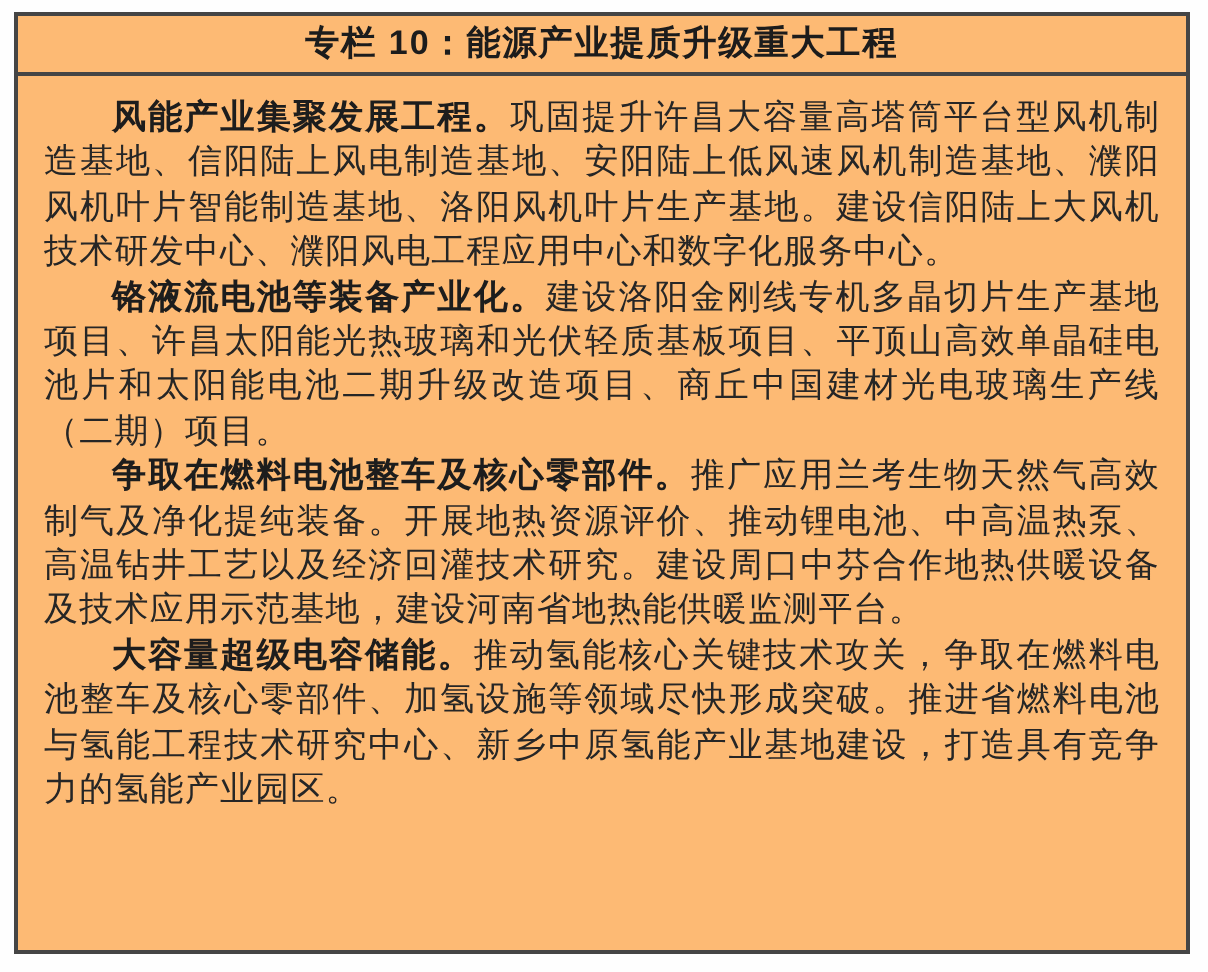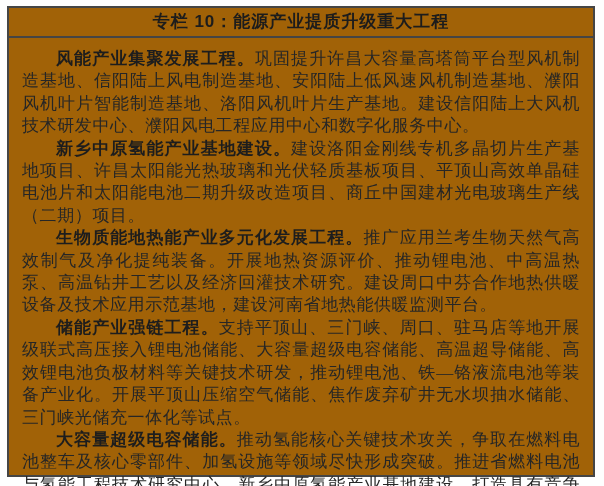--- a/index.html
+++ b/index.html
@@ -17,21 +17,21 @@
     background: #fefefe;
     font-family: "Liberation Serif", "DejaVu Serif", serif;
   }
   .panel {
     position: absolute;
     left: 7px;
     top: 6px;
     width: 588px;
     height: 471px;
     border: 2px solid #454545;
-    background: #a16207;
+    background: #fdba74;
     box-sizing: border-box;
   }
   .panel-title {
     height: 28px;
     line-height: 28px;
     text-align: center;
     font-weight: bold;
     font-size: 17px;
     color: #1c1c1c;
     letter-spacing: 1px;
@@ -56,19 +56,18 @@
   }
 </style>
 </head>
 <body>
 
 <div class="page">
   <div class="panel">
     <div class="panel-title">专栏 10：能源产业提质升级重大工程</div>
     <div class="panel-body">
       <p><b>风能产业集聚发展工程。</b><span>巩固提升许昌大容量高塔筒平台型风机制造基地、信阳陆上风电制造基地、安阳陆上低风速风机制造基地、濮阳风机叶片智能制造基地、洛阳风机叶片生产基地。建设信阳陆上大风机技术研发中心、濮阳风电工程应用中心和数字化服务中心。</span></p>
-      <p><b>新乡中原氢能产业基地建设。</b><span>建设洛阳金刚线专机多晶切片生产基地项目、许昌太阳能光热玻璃和光伏轻质基板项目、平顶山高效单晶硅电池片和太阳能电池二期升级改造项目、商丘中国建材光电玻璃生产线（二期）项目。</span></p>
-      <p><b>生物质能地热能产业多元化发展工程。</b><span>推广应用兰考生物天然气高效制气及净化提纯装备。开展地热资源评价、推动锂电池、中高温热泵、高温钻井工艺以及经济回灌技术研究。建设周口中芬合作地热供暖设备及技术应用示范基地，建设河南省地热能供暖监测平台。</span></p>
-      <p><b>储能产业强链工程。</b><span>支持平顶山、三门峡、周口、驻马店等地开展级联式高压接入锂电池储能、大容量超级电容储能、高温超导储能、高效锂电池负极材料等关键技术研发，推动锂电池、铁—铬液流电池等装备产业化。开展平顶山压缩空气储能、焦作废弃矿井无水坝抽水储能、三门峡光储充一体化等试点。</span></p>
+      <p><b>铬液流电池等装备产业化。</b><span>建设洛阳金刚线专机多晶切片生产基地项目、许昌太阳能光热玻璃和光伏轻质基板项目、平顶山高效单晶硅电池片和太阳能电池二期升级改造项目、商丘中国建材光电玻璃生产线（二期）项目。</span></p>
+      <p><b>争取在燃料电池整车及核心零部件。</b><span>推广应用兰考生物天然气高效制气及净化提纯装备。开展地热资源评价、推动锂电池、中高温热泵、高温钻井工艺以及经济回灌技术研究。建设周口中芬合作地热供暖设备及技术应用示范基地，建设河南省地热能供暖监测平台。</span></p>
       <p><b>大容量超级电容储能。</b><span>推动氢能核心关键技术攻关，争取在燃料电池整车及核心零部件、加氢设施等领域尽快形成突破。推进省燃料电池与氢能工程技术研究中心、新乡中原氢能产业基地建设，打造具有竞争力的氢能产业园区。</span></p>
     </div>
   </div>
 </div>
 
 </body></html>

